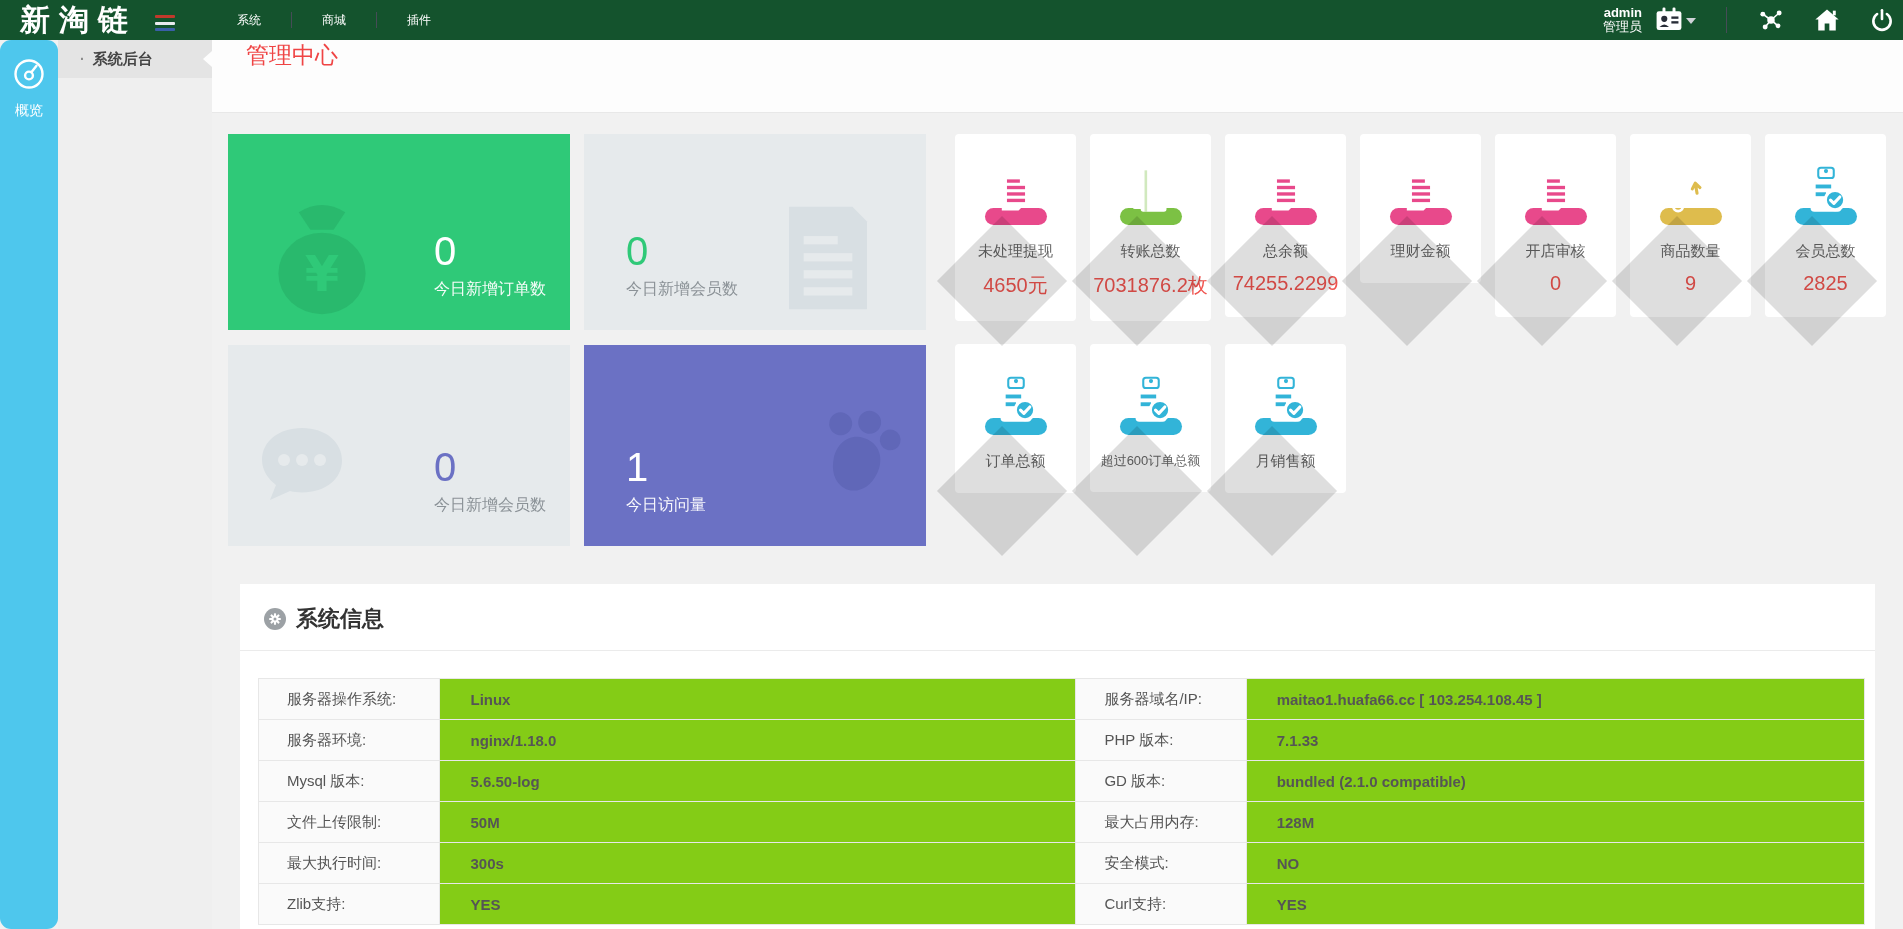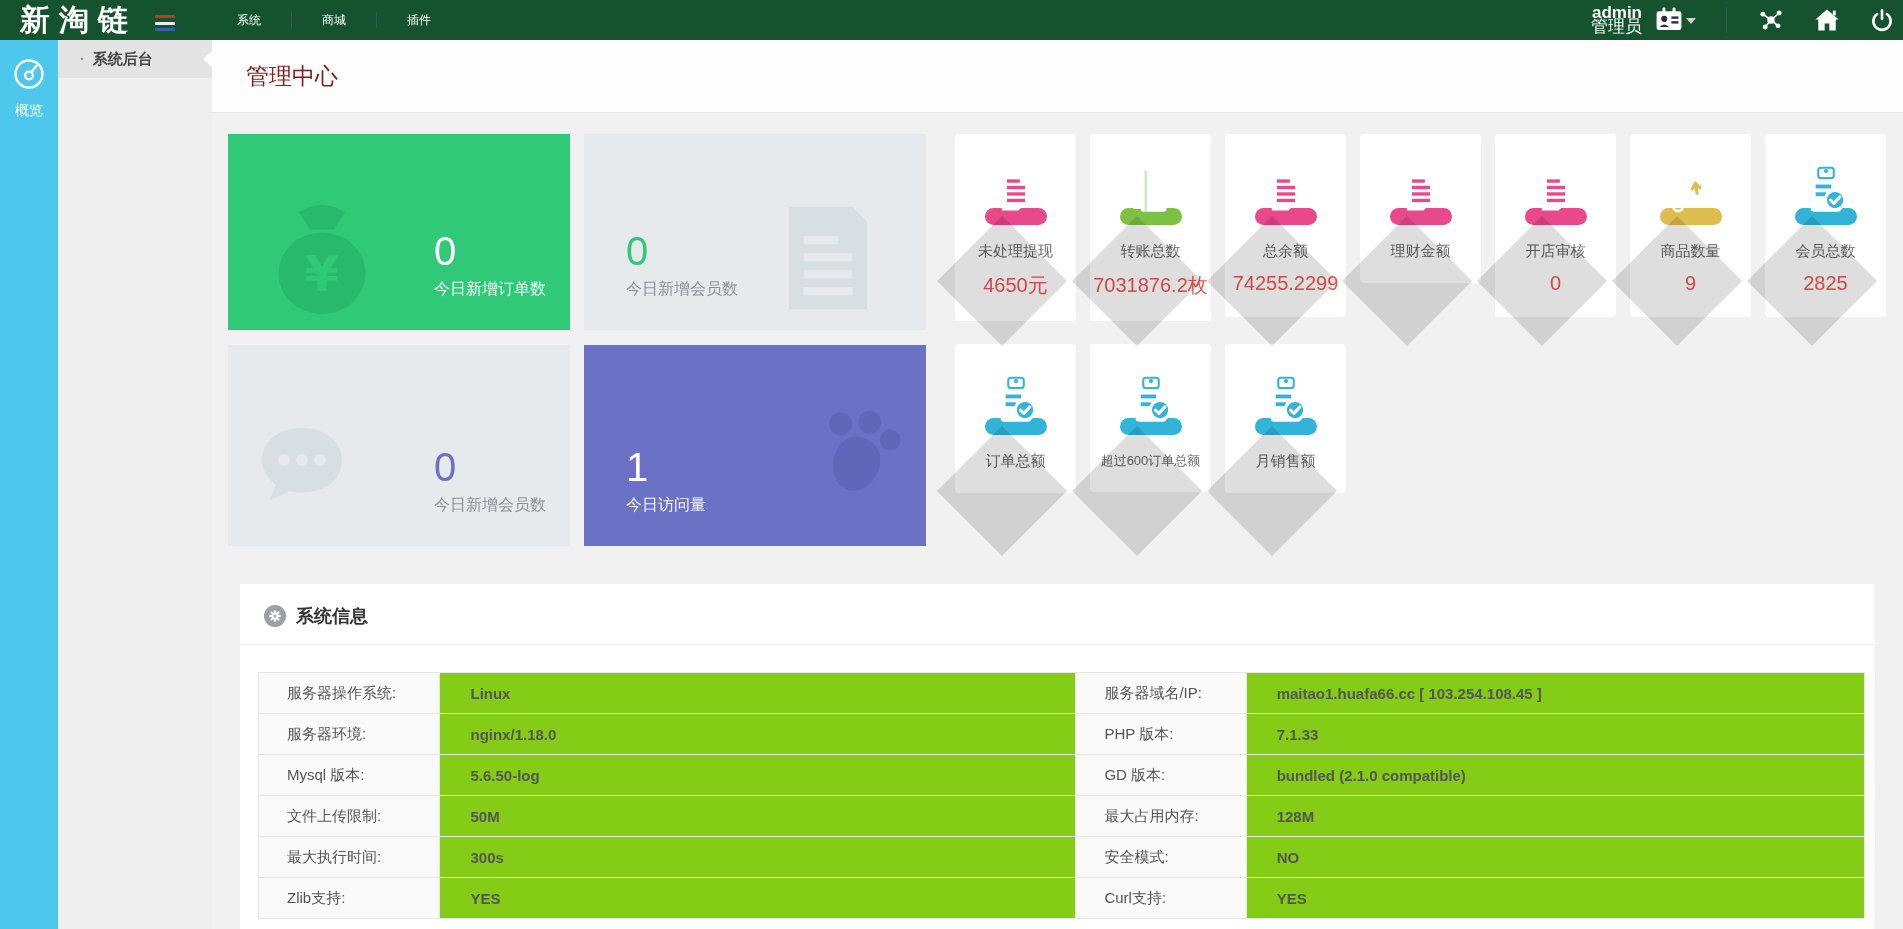--- a/index.html
+++ b/index.html
@@ -10,40 +10,40 @@
   .topbar { height:40px; background:#14532d; display:flex; align-items:center; color:#fff; position:relative; }
   .logo { font-size:30px; font-weight:bold; letter-spacing:9px; padding:0 10px 0 20px; white-space:nowrap; }
   .collapse { width:20px; height:16px; margin:6px 14px 0 8px; display:flex; flex-direction:column; justify-content:space-between; cursor:pointer; }
   .collapse i { display:block; height:3px; background:#e9ebee; border-radius:1px; }
   .collapse i:first-child { background:#c0392b; }
   .collapse i:last-child { background:#3a5fa8; }
   .topmenu { display:flex; align-items:center; height:100%; margin-left:18px; }
   .topmenu .item { padding:0 30px; font-size:12px; height:100%; display:flex; align-items:center; cursor:pointer; }
   .topmenu .sep { width:1px; height:16px; background:#464c57; }
   .tb-right { margin-left:auto; display:flex; align-items:center; padding-right:6px; }
-  .user { text-align:right; font-size:17px; line-height:14px; margin-right:10px; cursor:pointer; }
+  .user { text-align:right; font-size:13px; line-height:14px; margin-right:10px; cursor:pointer; }
   .user .uname { font-weight:bold; }
   .idcard { margin-right:6px; cursor:pointer; }
   .caret { width:0; height:0; border-left:5px solid transparent; border-right:5px solid transparent; border-top:6px solid #cfd3d8; margin:2px 14px 0 2px; cursor:pointer; }
   .tb-div { width:1px; height:26px; background:#464c57; margin:0 16px; }
   .tb-icon { margin:0 14px; cursor:pointer; display:flex; align-items:center; }
 
   
   .page { display:flex; height:889px; }
-  .sidebar { width:58px; background:#4ec7ed; color:#fff; flex:none; }
+  .sidebar { width:58px; background:#4ec7ed; color:#fff; flex:none;border-radius:11px; }
   .side-item { padding-top:16px; display:flex; flex-direction:column; align-items:center; cursor:pointer; }
   .side-item .lbl { font-size:14px; margin-top:6px; }
   .submenu { width:154px; background:#efefef; flex:none; }
   .submenu .sm-item { position:relative; height:38px; background:#e4e4e4; display:flex; align-items:center; font-size:15px; font-weight:bold; color:#454545; padding-left:22px; cursor:pointer; }
   .submenu .sm-item .dot { color:#8a8a8a; margin-right:8px; font-size:14px; }
   .submenu .sm-item .notch { position:absolute; right:0; top:50%; margin-top:-8px; width:0; height:0;
      border-top:8px solid transparent; border-bottom:8px solid transparent; border-right:9px solid #fdfdfd; }
 
   .main { flex:1; display:flex; flex-direction:column; min-width:0; }
-  .page-header { height:73px; background:#fdfdfd; border-bottom:1px solid #e8e8e8; display:flex; align-items:center; padding-left:34px; font-size:23px; color:#7f1d1d; flex:none; }
+  .page-header { height:73px; background:#fdfdfd; border-bottom:1px solid #e8e8e8; display:flex; padding-left:34px; font-size:23px; color:#ef4444; flex:none; }
   .content { flex:1; padding:21px 0 0 16px; }
 
   
   .stats-row { display:flex; align-items:flex-start; }
   .tiles { display:grid; grid-template-columns:342px 342px; grid-template-rows:196px 201px; gap:15px 14px; flex:none; }
   .tile { position:relative; overflow:hidden; }
   .tile-green { background:#2fc978; color:#fff; }
   .tile-gray  { background:#e6eaec; }
   .tile-purple{ background:#6b71c4; color:#fff; }
   .tile-text { position:absolute; bottom:30px; }
@@ -70,21 +70,21 @@
   .ci-yellow { background:#debc4d; }
   .ci-blue { background:#32b4d8; }
   .card-lbl { font-size:15px; color:#666; margin-top:16px; white-space:nowrap; }
   .card-val { font-size:20px; color:#f0544f; margin-top:11px; white-space:nowrap; }
   .card-val:empty { display:none; }
 
   
   .panel { margin:38px 28px 0 12px; background:#fff; }
   .panel-header { display:flex; align-items:center; padding:20px 0 16px 24px; border-bottom:1px solid #ebebeb; }
   .gear-badge { width:22px; height:22px; border-radius:50%; background:#9ca1a5; display:flex; align-items:center; justify-content:center; margin-right:10px; }
-  .panel-title { font-size:18px; font-weight:bold; color:#333; }
+  .panel-title { font-size:22px; font-weight:bold; color:#333; }
   .table-wrap { padding:27px 10px 22px 18px; }
   table.sysinfo { width:100%; border-collapse:collapse; table-layout:fixed; font-size:15px; }
   table.sysinfo td { border:1px solid #e7e7e7; height:41px; color:#555; }
   td.k { background:#fafafa; padding-left:28px;margin-left:42px; }
   td.v { padding-left:30px; background:#84cc16;font-weight:bold; }
   col.ck1{width:11.3%} col.cv1{width:39.6%} col.ck2{width:10.6%} col.cv2{width:38.5%}
 </style>
 </head>
 <body>
 

